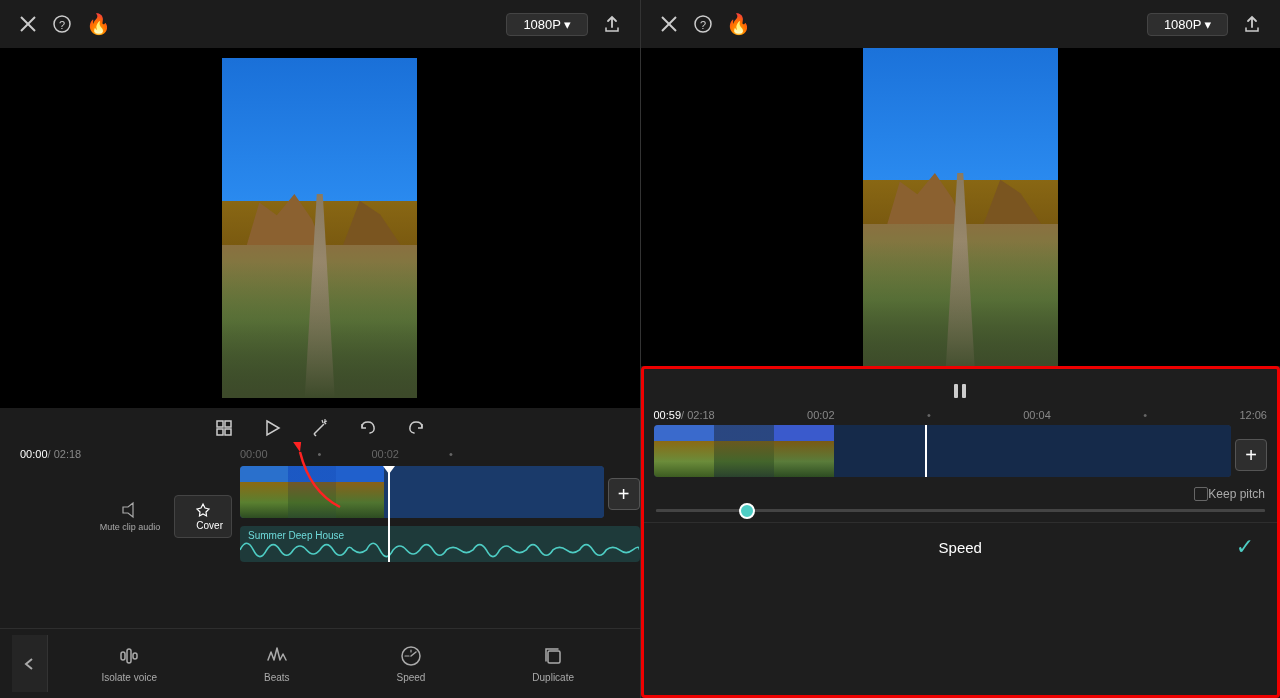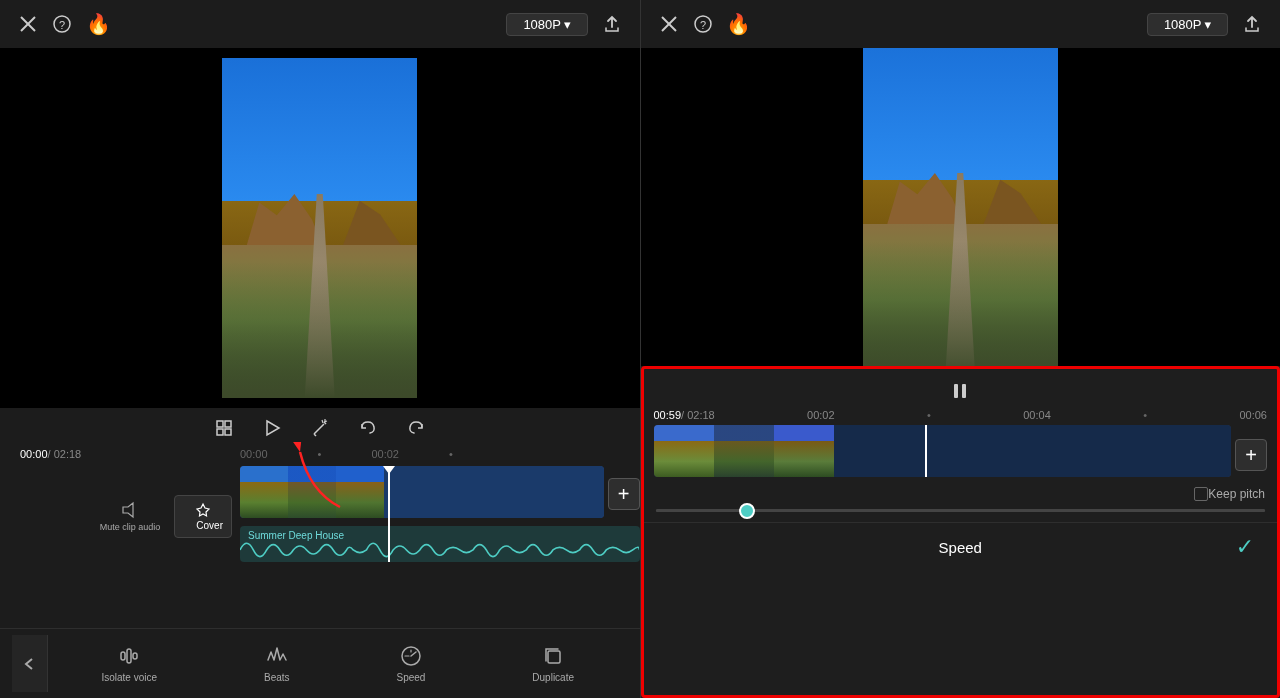--- a/index.html
+++ b/index.html
@@ -776,21 +776,21 @@
     <div class="timeline-right">
 
       <div class="time-ruler-right">
         <span>
           <span style="color:#fff;">00:59</span><span style="color:#888;">/ 02:18</span>
         </span>
         <span>00:02</span>
         <span style="color:#666;">•</span>
         <span>00:04</span>
         <span style="color:#666;">•</span>
-        <span>00:06</span>
+        <span>12:06</span>
       </div>
 
       <div style="display:flex;align-items:center;">
         <div class="video-track-right" style="flex:1;">
           <div class="video-track-right-inner">
             <div class="vtr-thumb vtr-thumb-1"></div>
             <div class="vtr-thumb vtr-thumb-2" style="background:linear-gradient(180deg,#2a4a8a 30%,#7a6010 30%,#4a7020 70%,#2a4422 100%);"></div>
             <div class="vtr-thumb vtr-thumb-3"></div>
             <div style="flex:1;background:#152a4a;"></div>
           </div>

